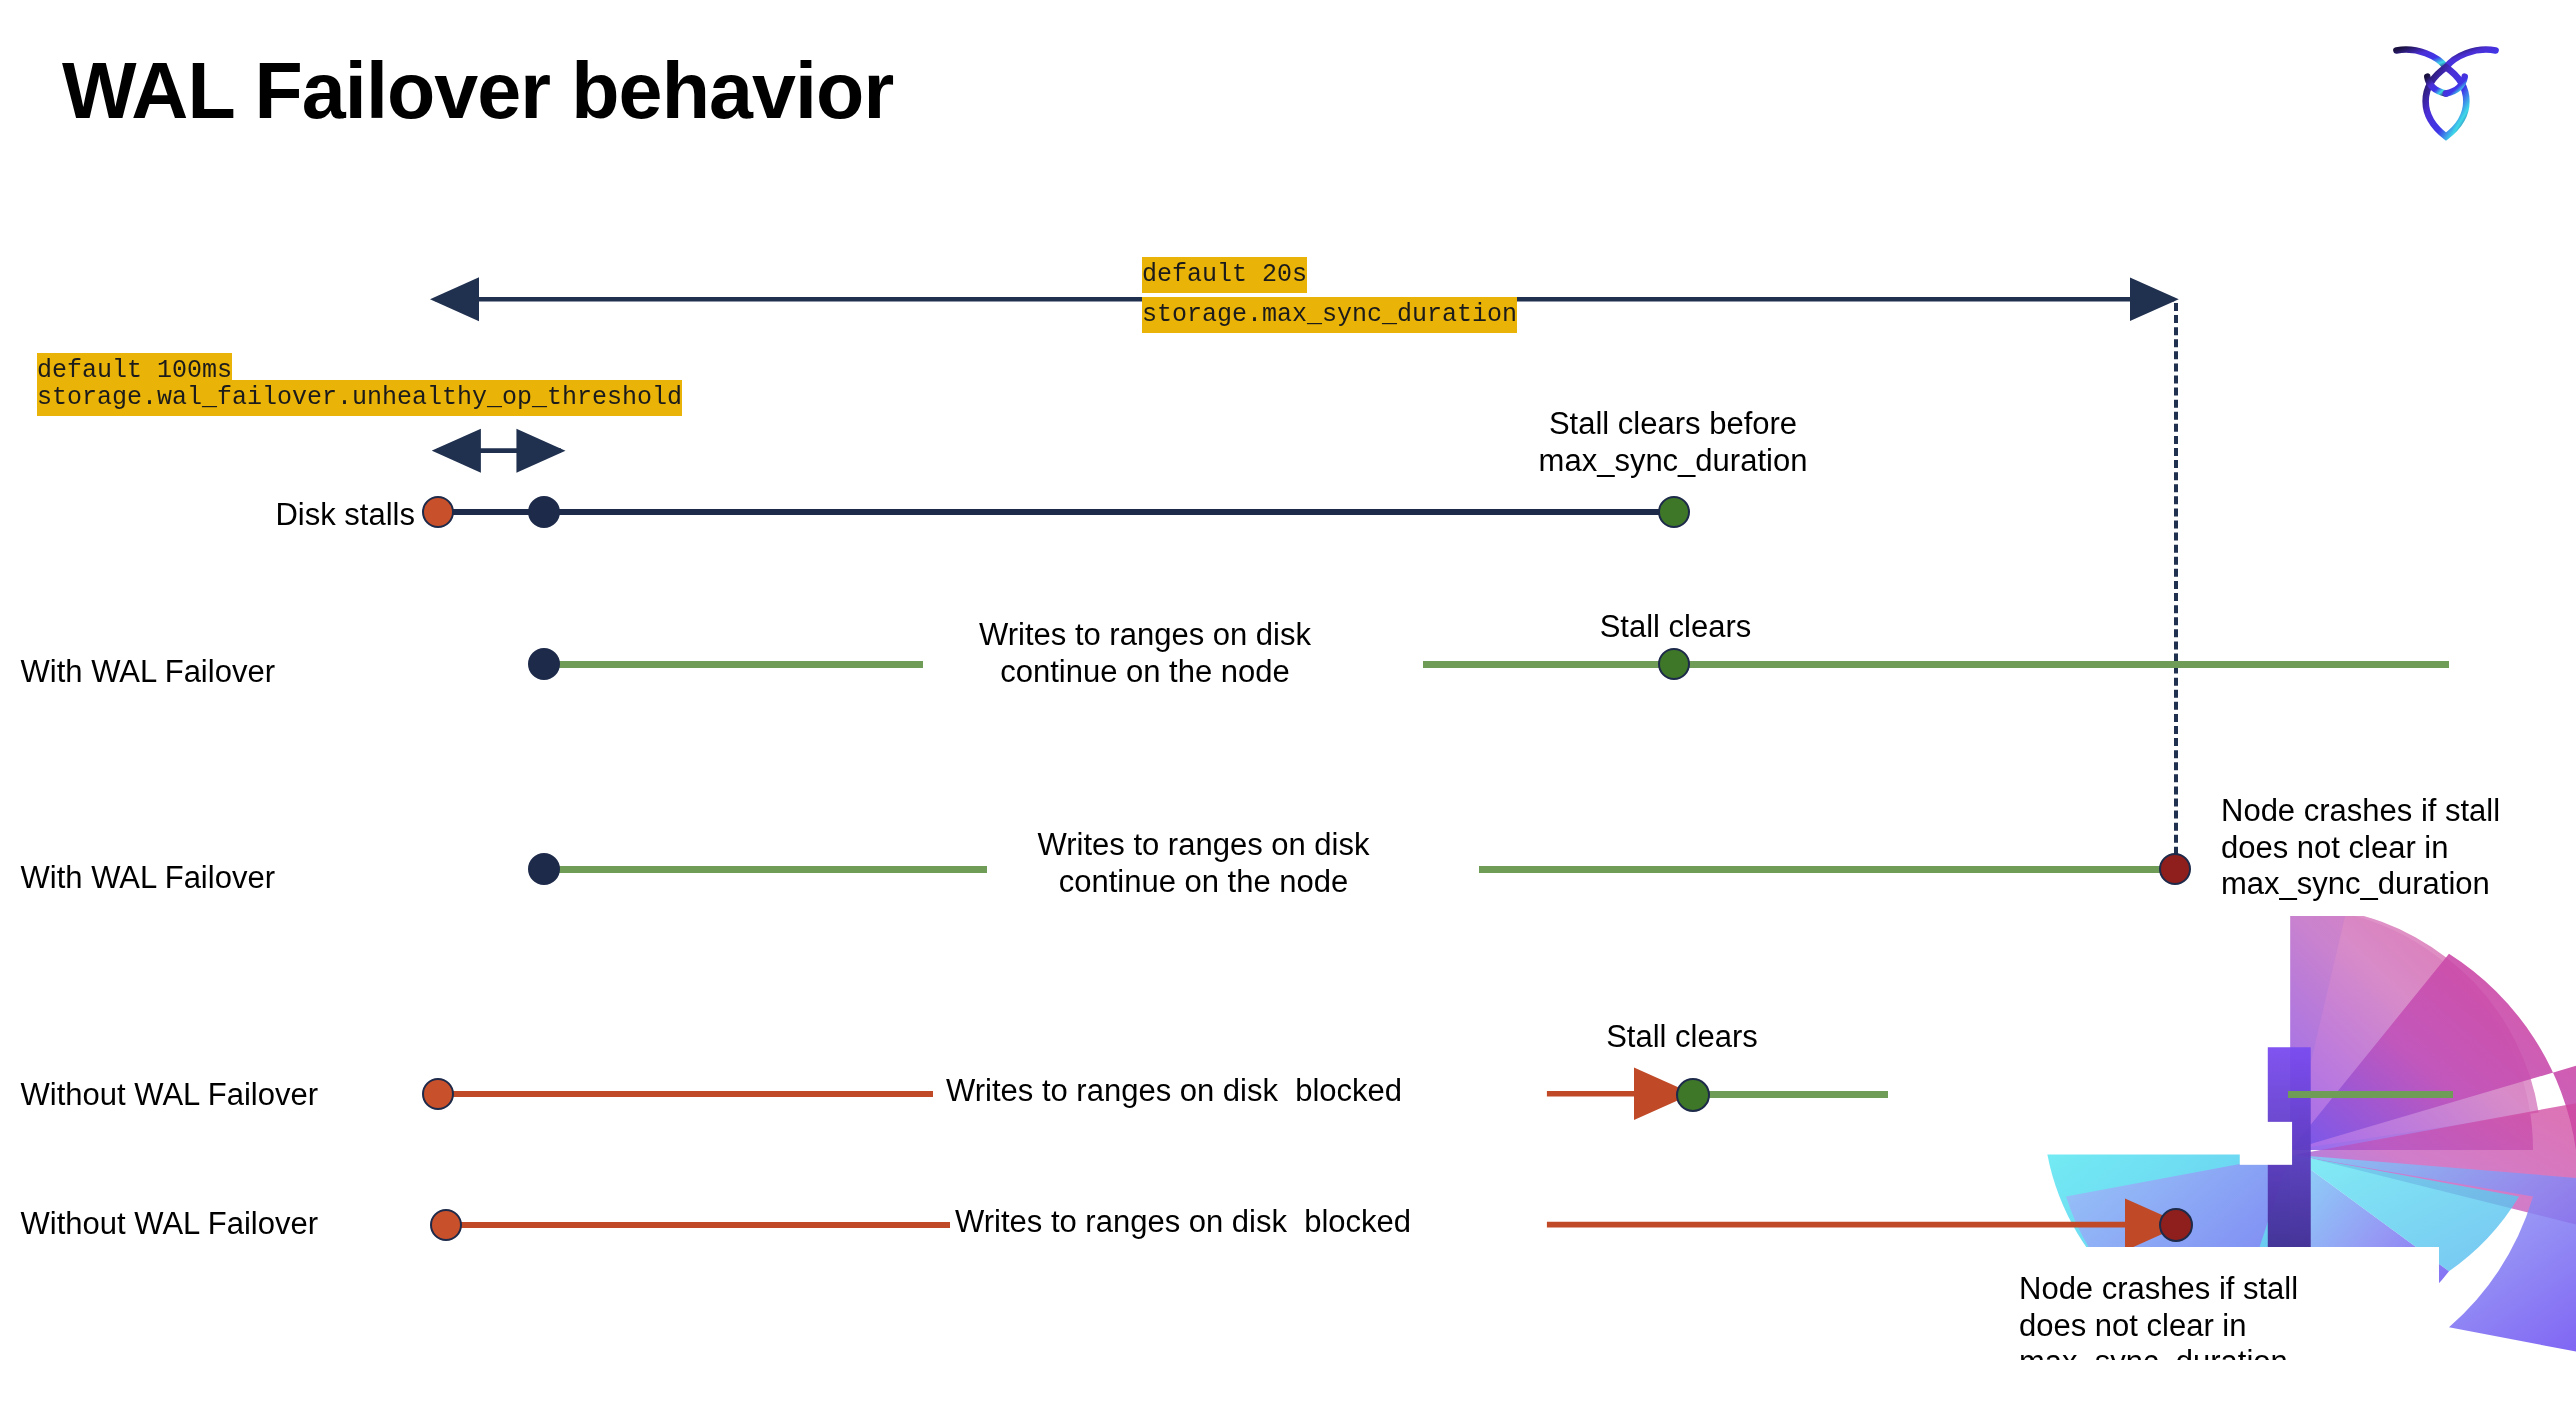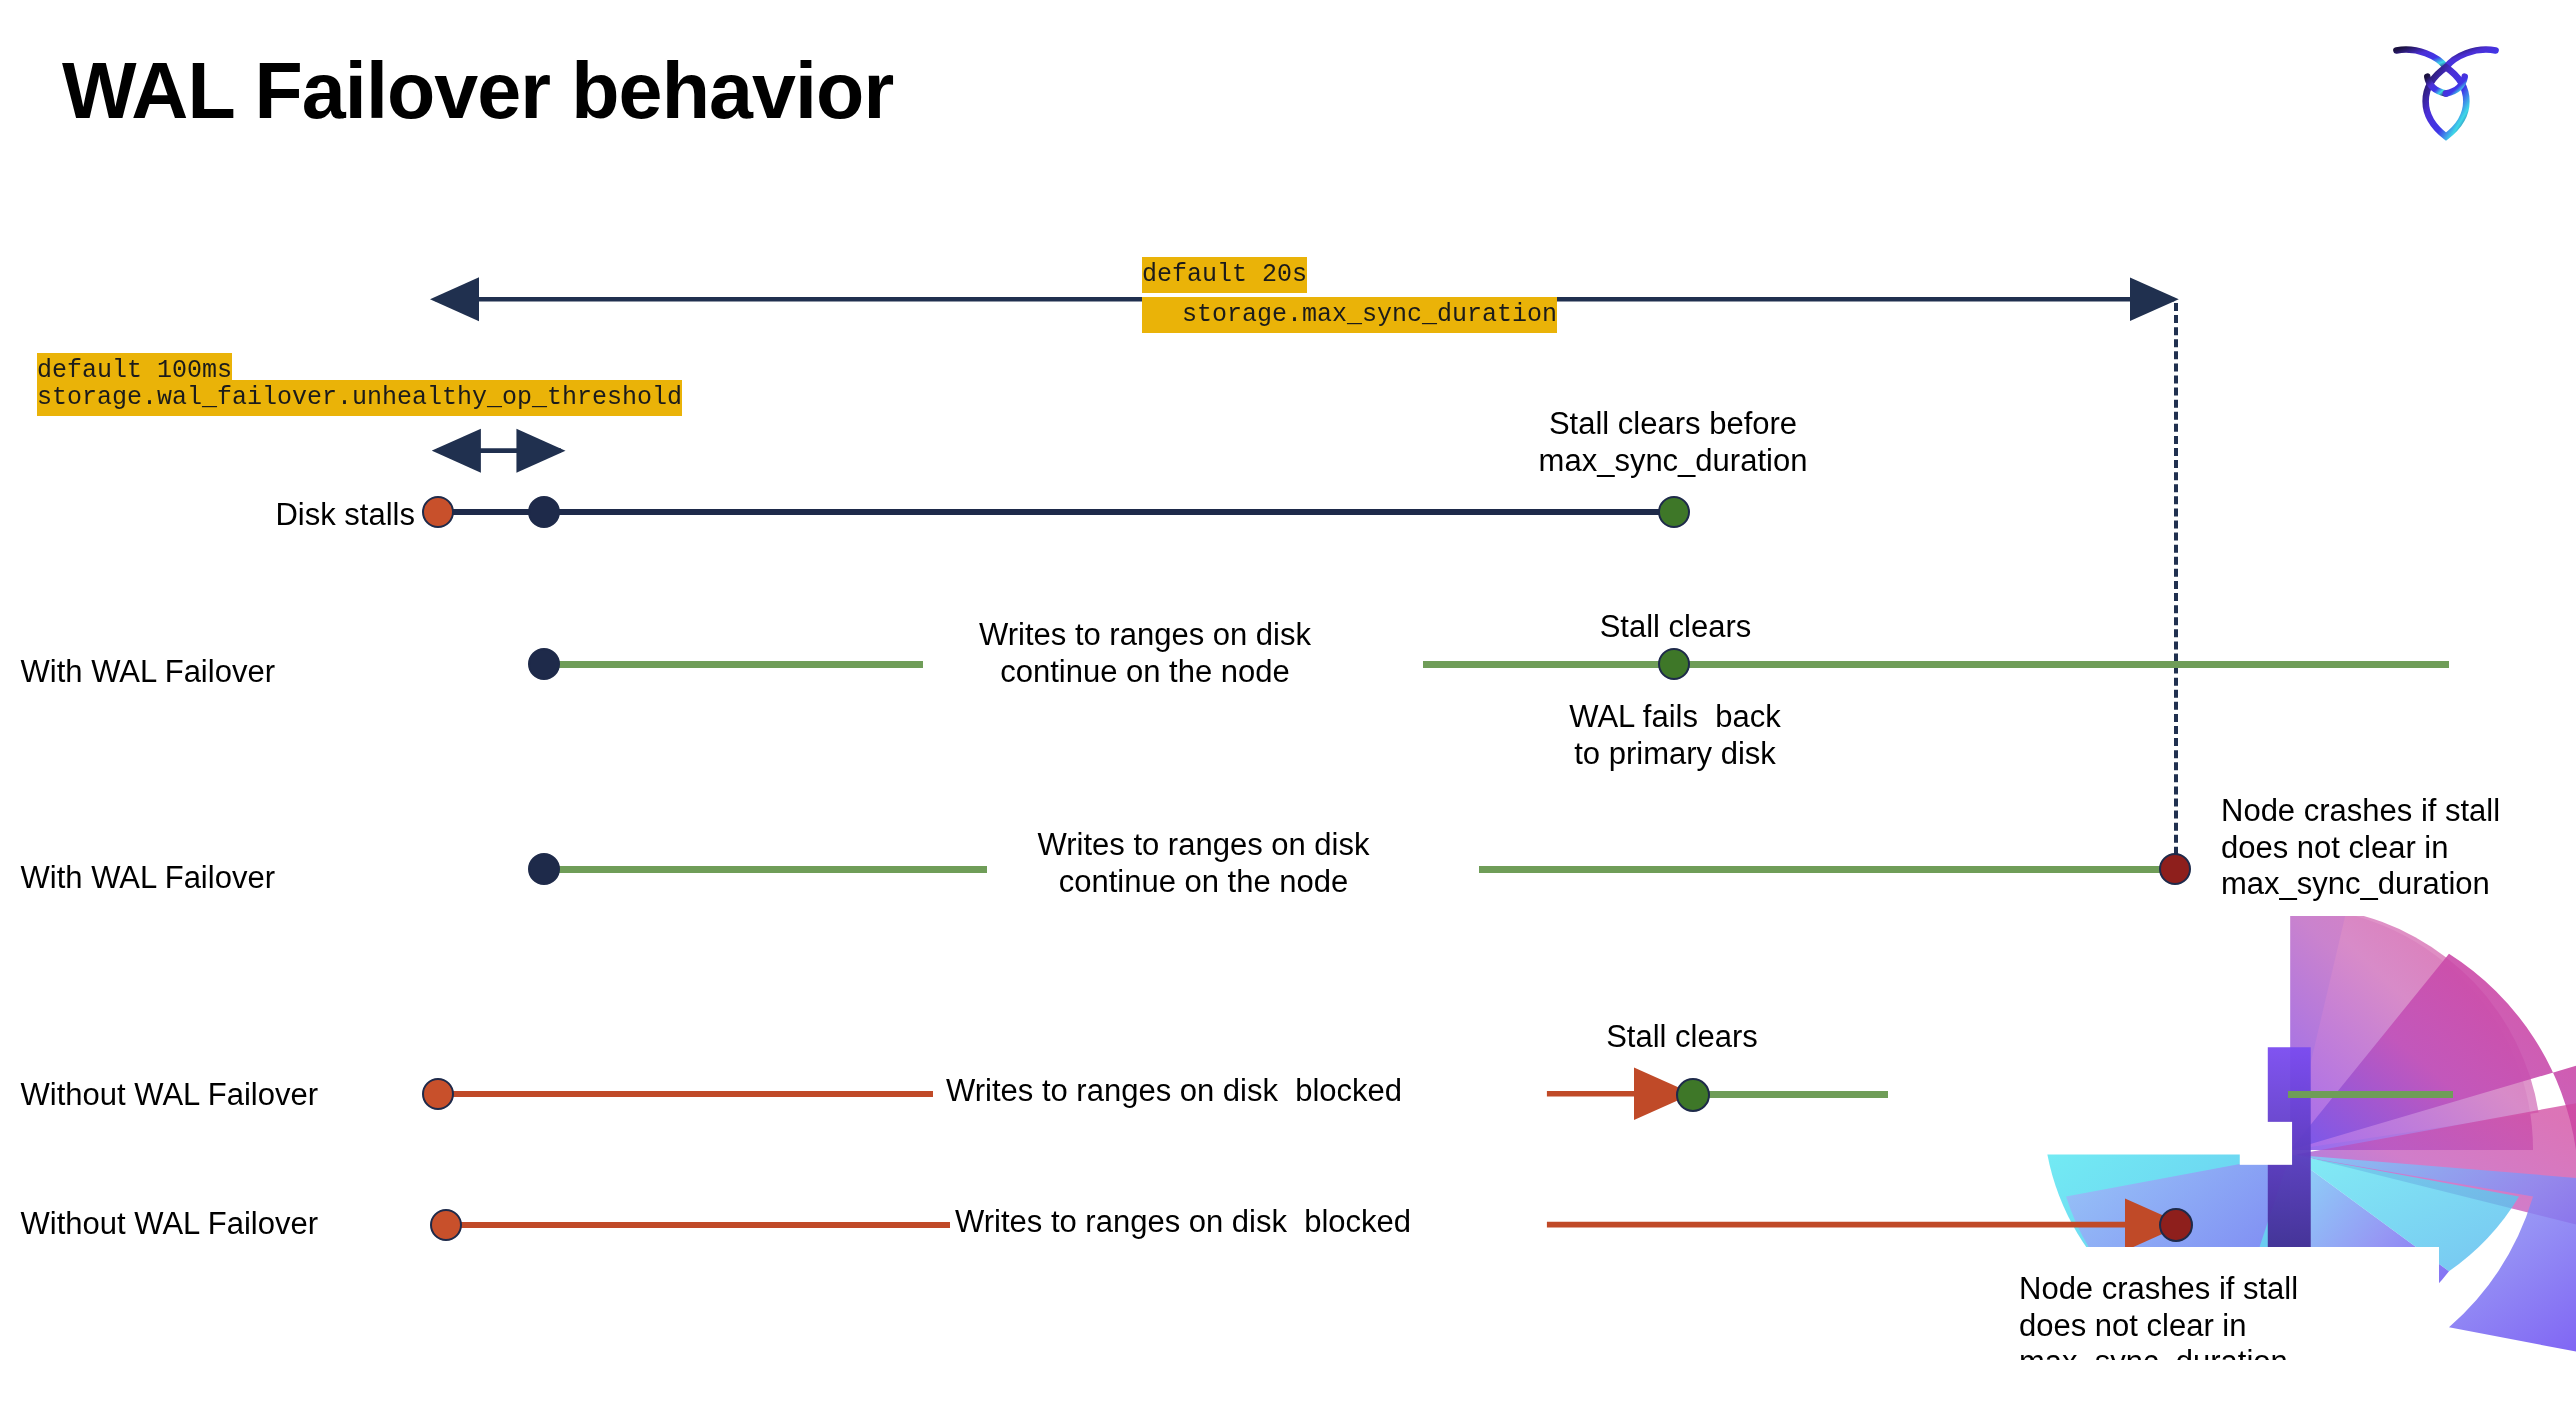--- a/index.html
+++ b/index.html
@@ -150,43 +150,41 @@
     <line x1="468" y1="482" x2="600" y2="482" stroke="#20304F" stroke-width="5" marker-start="url(#arrNavyL)" marker-end="url(#arrNavyR)"></line>
 
     <line x1="1655" y1="1170" x2="1805" y2="1170" stroke="#C04A28" stroke-width="6" marker-end="url(#arrOrangeR)"></line>
 
     <line x1="1655" y1="1310" x2="2330" y2="1310" stroke="#C04A28" stroke-width="6" marker-end="url(#arrOrangeR)"></line>
   </svg>
 
   <div class="dashed" style="left:2174px;top:303px;height:576px;"></div>
 
   <div class="mono" style="left:1142px;top:257px;">default 20s</div>
-  <div class="mono" style="left:1142px;top:297px;padding-left:40px;">storage.max_sync_duration</div>
+  <div class="mono" style="left:1142px;top:297px;">storage.max_sync_duration</div>
 
   <div class="mono" style="left:37px;top:353px;">default 100ms</div>
   <div class="mono" style="left:37px;top:380px;">storage.wal_failover.unhealthy_op_threshold</div>
 
   <div class="lbl" style="left:223px;top:497px;text-align:right;width:192px;">Disk stalls</div>
   <div class="track navy" style="left:437px;top:509px;width:1237px;"></div>
   <div class="dot orange" style="left:422px;top:496px;width:32px;height:32px;"></div>
   <div class="dot navy" style="left:528px;top:496px;width:32px;height:32px;"></div>
   <div class="dot green" style="left:1658px;top:496px;width:32px;height:32px;"></div>
   <div class="lbl c" style="left:1505px;top:406px;width:336px;text-align:center;">Stall clears before
 max_sync_duration</div>
 
   <div class="lbl" style="left:20.6px;top:654px;width:394px;text-align:left;">With WAL Failover</div>
   <div class="track green" style="left:540px;top:661px;width:383px;"></div>
   <div class="track green" style="left:1423px;top:661px;width:1026px;"></div>
   <div class="dot navy" style="left:528px;top:648px;width:32px;height:32px;"></div>
   <div class="dot green" style="left:1658px;top:648px;width:32px;height:32px;"></div>
   <div class="lbl c" style="left:944px;top:617px;width:402px;">Writes to ranges on disk
 continue on the node</div>
   <div class="lbl c" style="left:1552px;top:609px;width:247px;">Stall clears</div>
-  <div class="lbl c" style="left:1535px;top:699px;width:280px;">WAL fails  back
-to primary disk</div>
 
   <div class="lbl" style="left:20.6px;top:860px;width:394px;text-align:left;">With WAL Failover</div>
   <div class="track green" style="left:540px;top:866px;width:447px;"></div>
   <div class="track green" style="left:1479px;top:866px;width:710px;"></div>
   <div class="dot navy" style="left:528px;top:853px;width:32px;height:32px;"></div>
   <div class="dot red" style="left:2159px;top:853px;width:32px;height:32px;"></div>
   <div class="lbl c" style="left:998px;top:827px;width:411px;">Writes to ranges on disk
 continue on the node</div>
   <div class="lbl" style="left:2221px;top:793px;width:355px;">Node crashes if stall
 does not clear in

